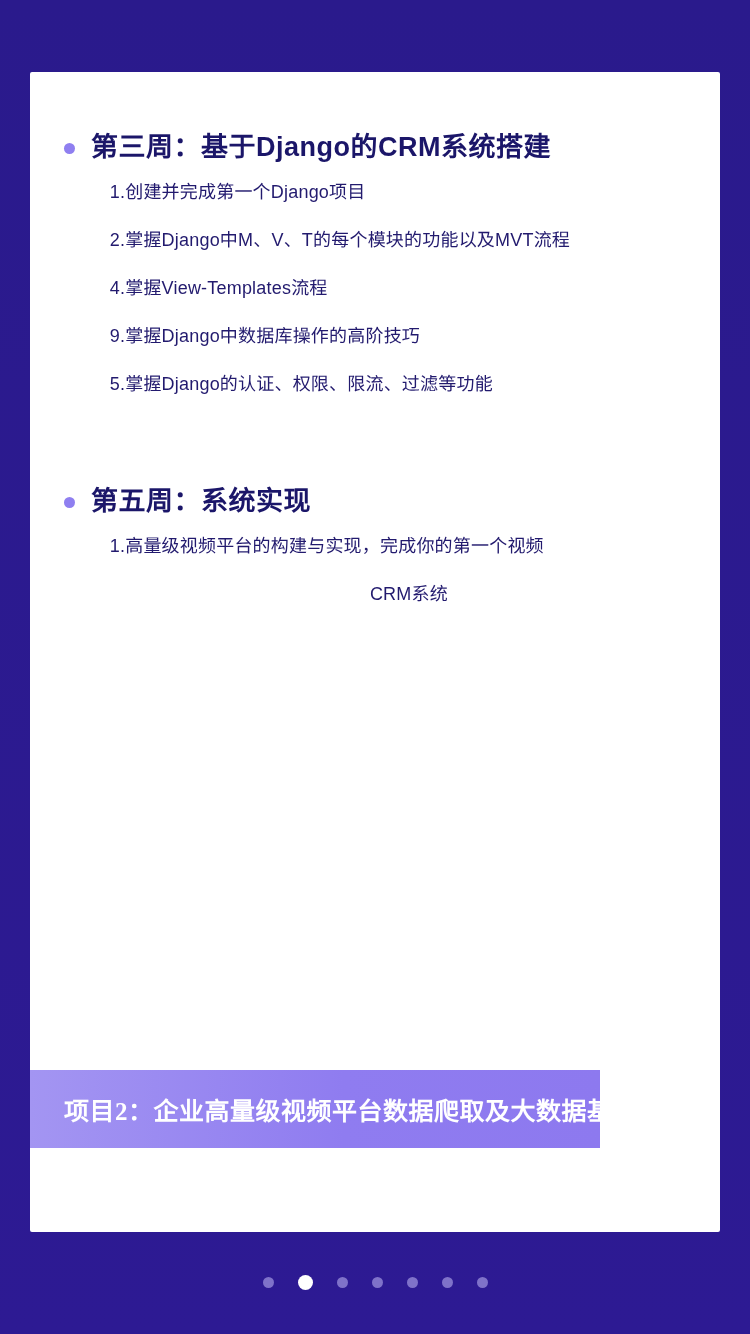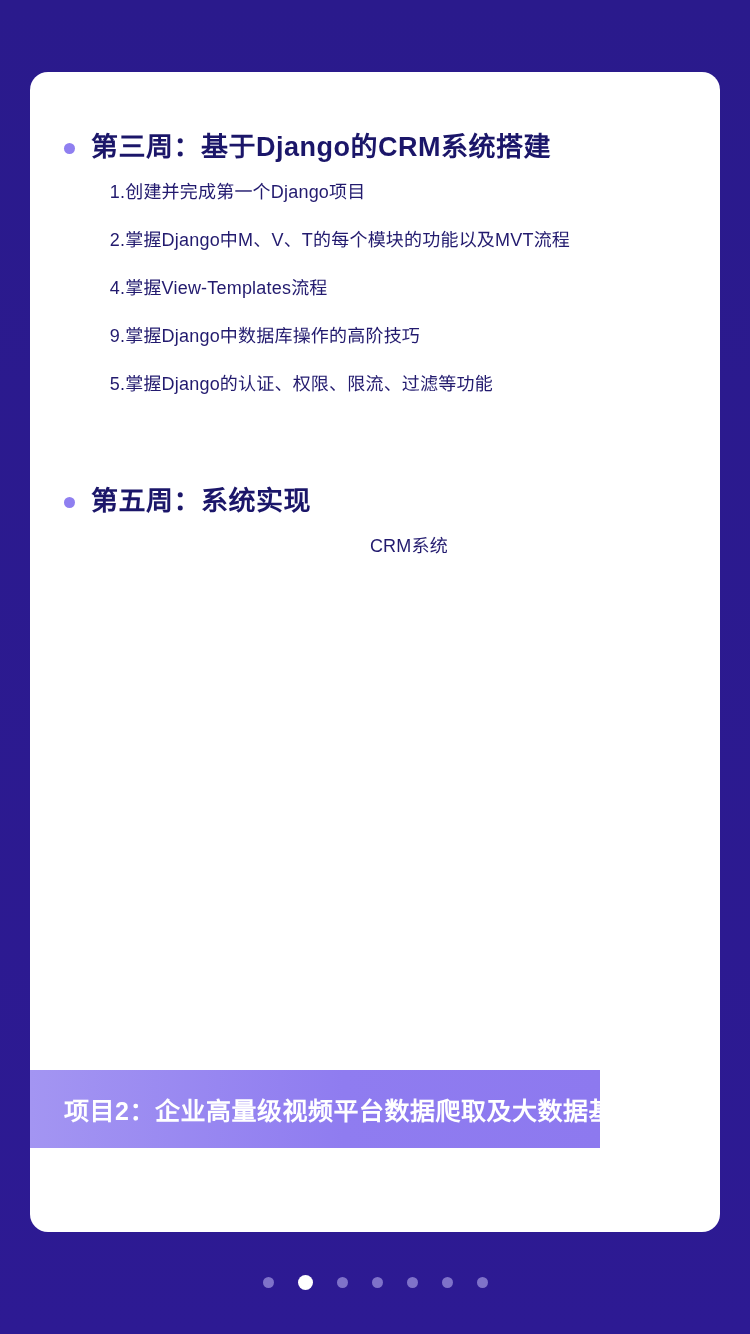--- a/index.html
+++ b/index.html
@@ -23,21 +23,21 @@
     height: 1334px;
     background: linear-gradient(180deg, #2a1a8c 0%, #2d1a93 100%);
   }
   .card {
     position: absolute;
     left: 30px;
     top: 72px;
     width: 690px;
     height: 1160px;
     background: #ffffff;
-    border-radius: 18px;
+    border-radius: 2px;
     overflow: hidden;
     box-sizing: border-box;
   }
   .card-inner {
     padding: 58px 34px 0 34px;
   }
   .section {
     margin-bottom: 34px;
   }
   .section-title-row {
@@ -86,20 +86,21 @@
   .gap-1 { height: 26px; }
   .banner {
     position: absolute;
     left: 0;
     bottom: 84px;
     width: 570px;
     height: 78px;
     background: linear-gradient(90deg, #a395f2 0%, #8f7cf0 55%, #8d79ef 100%);
     display: flex;
     align-items: center;
+    font-family: Liberation Serif, serif;
   }
   .banner-text {
     font-size: 25px;
     font-weight: bold;
     color: #ffffff;
     padding-left: 34px;
     letter-spacing: 0.5px;
     white-space: nowrap;
   }
   .dots {
@@ -150,20 +151,21 @@
 
 
       <div class="gap-1"></div>
 
       <div class="section">
         <div class="section-title-row">
           <span class="bullet-dot"></span>
           <span class="section-title">第五周：系统实现</span>
         </div>
         <ul class="items">
+          <li class="item">1.高量级视频平台的构建与实现，完成你的第一个视频</li>
           <li class="item wrap">
               <span class="cont">CRM系统</span>
             </li>
         </ul>
       </div>
 
     </div>
 
     <div class="banner">
       <span class="banner-text">项目2：企业高量级视频平台数据爬取及大数据基础应用</span>

